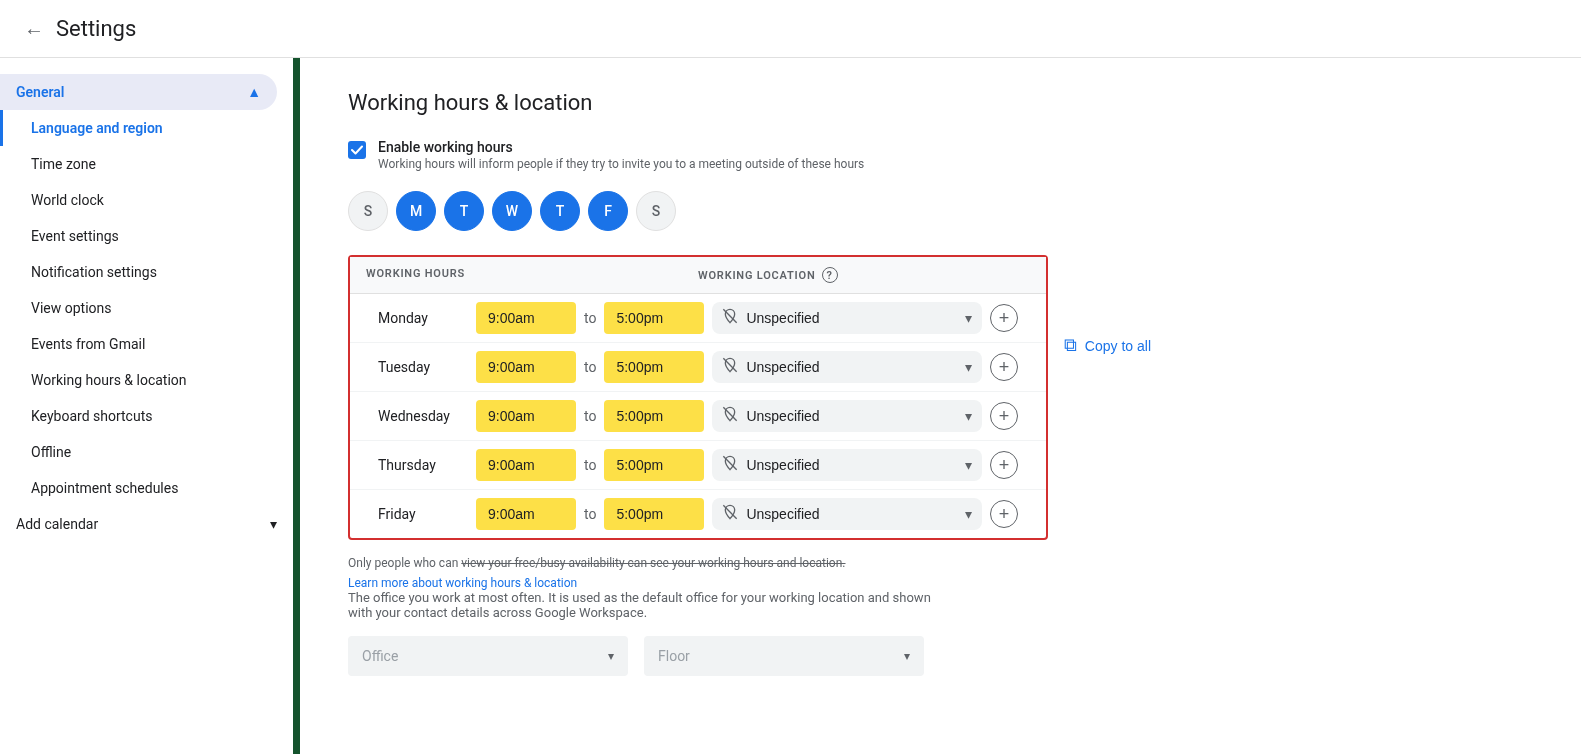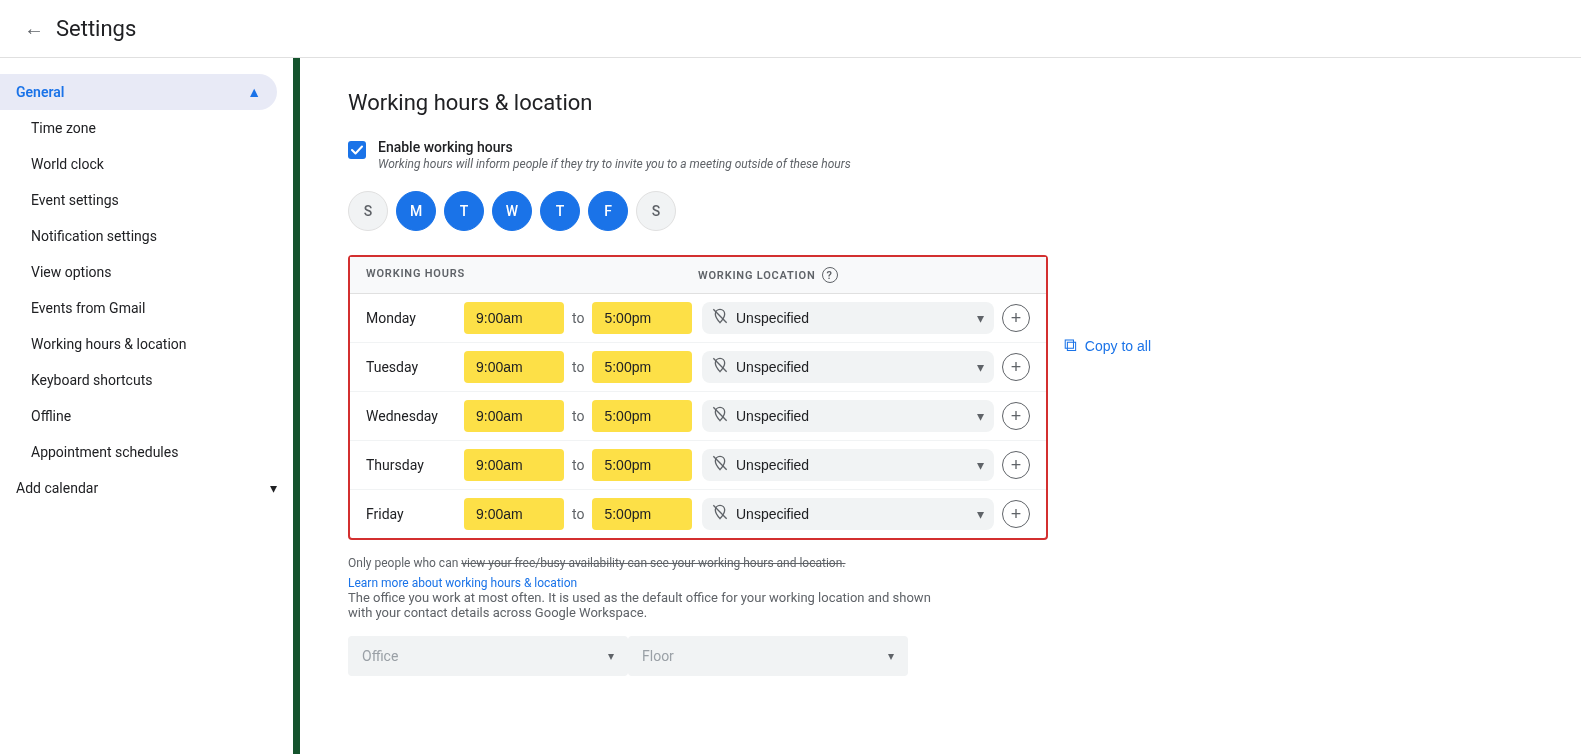--- a/index.html
+++ b/index.html
@@ -111,21 +111,20 @@
     }
     .enable-text-title {
       font-size: 14px;
       font-weight: 500;
       color: #202124;
     }
     .enable-text-sub {
       font-size: 12px;
       color: #5f6368;
       margin-top: 2px;
-      font-style: italic;
     }
     .days-row {
       display: flex;
       gap: 8px;
       margin-bottom: 24px;
     }
     .day-circle {
       width: 40px;
       height: 40px;
       border-radius: 50%;
@@ -185,21 +184,21 @@
       display: flex;
       align-items: center;
       justify-content: center;
       font-size: 11px;
       color: #5f6368;
       cursor: pointer;
     }
     .day-row {
       display: flex;
       align-items: center;
-      padding: 8px 16px;
+      padding: 8px 28px;
       border-bottom: 1px solid #f1f3f4;
       gap: 8px;
     }
     .day-row:last-child {
       border-bottom: none;
     }
     .day-label {
       width: 90px;
       font-size: 14px;
       color: #202124;
@@ -318,20 +317,21 @@
       margin-bottom: 8px;
     }
     .main-office-sub {
       font-size: 13px;
       color: #5f6368;
       margin-bottom: 16px;
       max-width: 600px;
     }
     .office-row {
       display: flex;
+      gap: 16px;
       margin-top: 12px;
     }
     .office-select-wrapper {
       flex: 1;
       background: #f1f3f4;
       border-radius: 4px;
       padding: 12px 14px;
       display: flex;
       align-items: center;
       justify-content: space-between;
@@ -362,20 +362,23 @@
 </div>
 
 <div class="layout">
 
   <div class="sidebar">
     <div class="sidebar-section-header">
       <span>General</span>
       <span>▲</span>
     </div>
 
+    <div class="sidebar-item active">
+      <span>Language and region</span>
+    </div>
     <div class="sidebar-item">
       <span>Time zone</span>
     </div>
     <div class="sidebar-item">
       <span>World clock</span>
     </div>
     <div class="sidebar-item">
       <span>Event settings</span>
     </div>
     <div class="sidebar-item">

